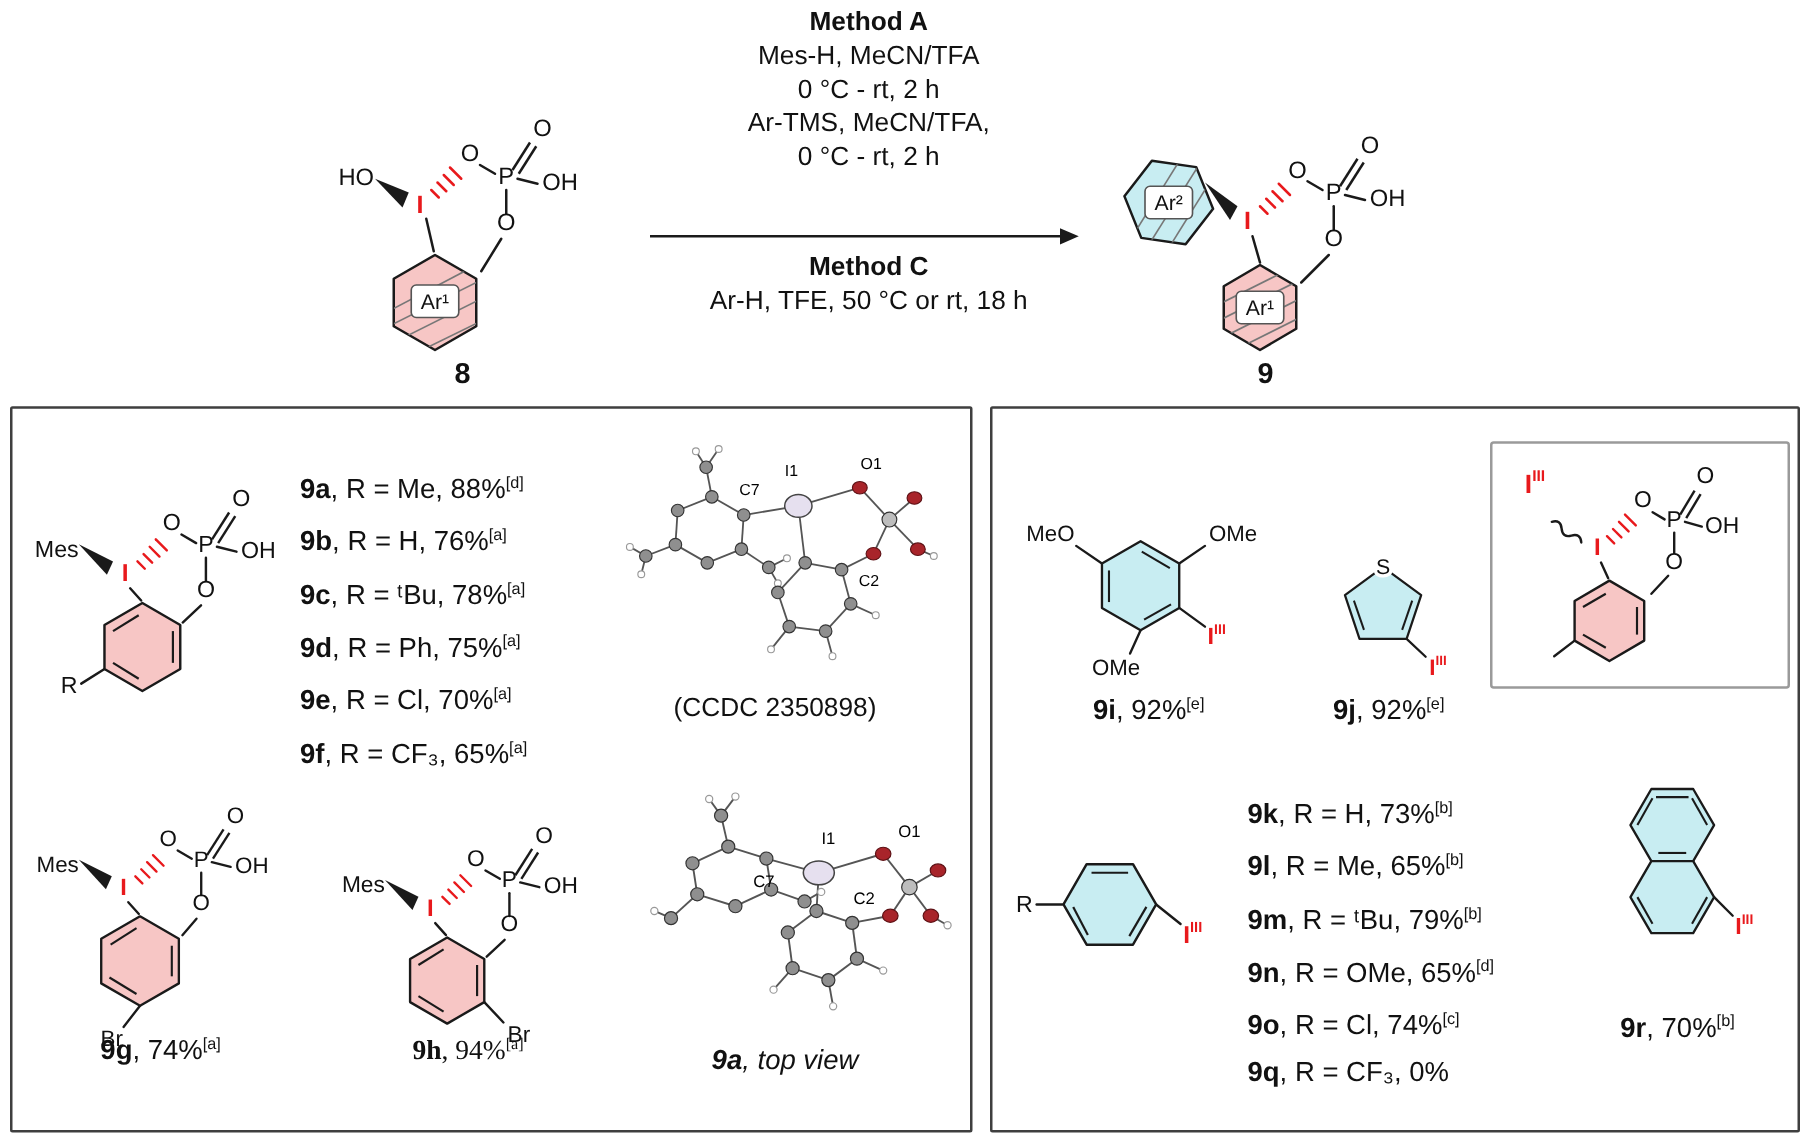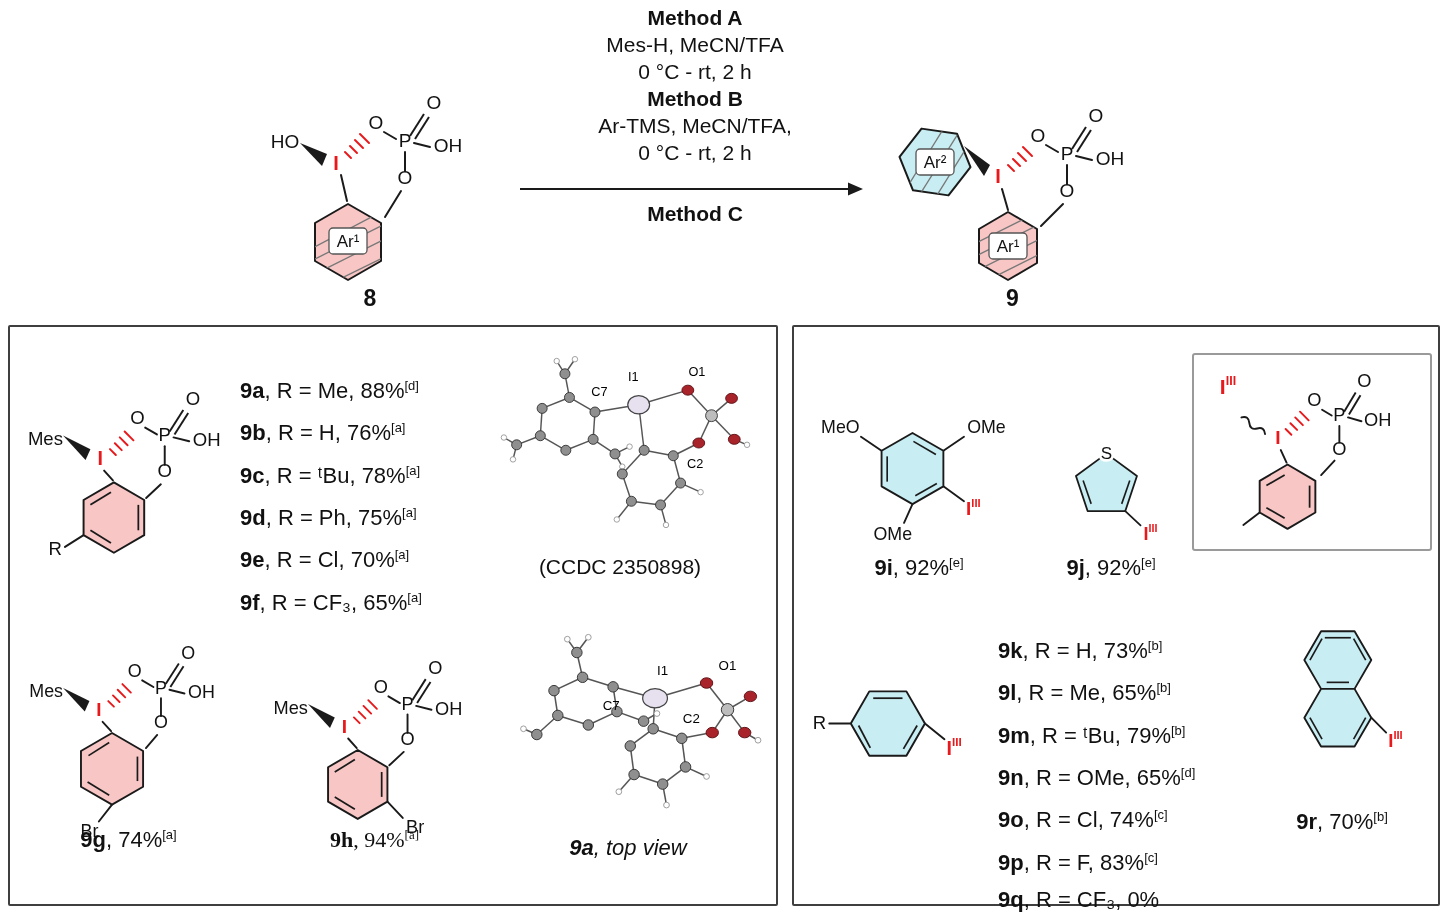--- a/index.html
+++ b/index.html
@@ -43,32 +43,32 @@
 </style>
 </head>
 <body>
 
 <div id="canvas">
 
   <div class="abs" style="left:500px; top:4px; width:390px;">
     <div class="m-title">Method A</div>
     <div class="m-line">Mes-H, MeCN/TFA</div>
     <div class="m-line">0 °C - rt, 2 h</div>
-    <div class="m-title">Method B</div>
     <div class="m-line">Ar-TMS, MeCN/TFA,</div>
     <div class="m-line">0 °C - rt, 2 h</div>
   </div>
 
   <svg class="struct" style="left:518px; top:178px; width:345px; height:22px;" viewBox="0 0 345 22">
     <line class="arrowline" x1="2" y1="11" x2="331" y2="11"></line>
     <polygon class="arrowhead" points="330,4.5 345,11 330,17.5"></polygon>
   </svg>
 
   <div class="abs" style="left:500px; top:200px; width:390px;">
     <div class="m-title">Method C</div>
+    <div class="m-line">Ar-H, TFE, 50 °C or rt, 18 h</div>
   </div>
 
   <svg class="struct" style="left:245px; top:80px; width:250px; height:210px;" viewBox="0 0 250 210">
     <defs>
       <clipPath id="clip8hex">
           <polygon points="103,124 136,143 136,181 103,200 70,181 70,143"></polygon>
         </clipPath>
     </defs>
     <g>
       <polygon class="wedge" points="55,63 82,74 77,86"></polygon>
@@ -506,21 +506,20 @@
       <text class="atom" x="18" y="76">R</text>
       <text class="atom atom-i" x="156" y="102"><tspan>I</tspan><tspan class="sup" dy="-9">III</tspan></text>
     </svg>
 
     <div class="abs" id="series-kq" style="left:204px; top:300px;">
         <div class="entry-line"><b>9k</b>, R = H, 73%<sup>[b]</sup></div>
         <div class="entry-line"><b>9l</b>, R = Me, 65%<sup>[b]</sup></div>
         <div class="entry-line"><b>9m</b>, R = ᵗBu, 79%<sup>[b]</sup></div>
         <div class="entry-line"><b>9n</b>, R = OMe, 65%<sup>[d]</sup></div>
         <div class="entry-line"><b>9o</b>, R = Cl, 74%<sup>[c]</sup></div>
-        <div class="entry-line"><b>9p</b>, R = F, 83%<sup>[c]</sup></div>
         <div class="entry-line"><b>9q</b>, R = CF₃, 0%</div>
       </div>
 
     <svg class="struct" style="left:462px; top:282px; width:172px; height:196px;" viewBox="0 0 185 205">
       <polygon class="hex-cyan" points="52,52 70,21 106,21 124,52 106,83 70,83"></polygon>
       <polygon class="hex-cyan" points="52,114 70,83 106,83 124,114 106,145 70,145"></polygon>
       <g>
         <line class="inner" x1="74" y1="28" x2="102" y2="28"></line>
         <line class="inner" x1="58" y1="52" x2="71" y2="29"></line>
         <line class="inner" x1="105" y1="29" x2="118" y2="52"></line>

